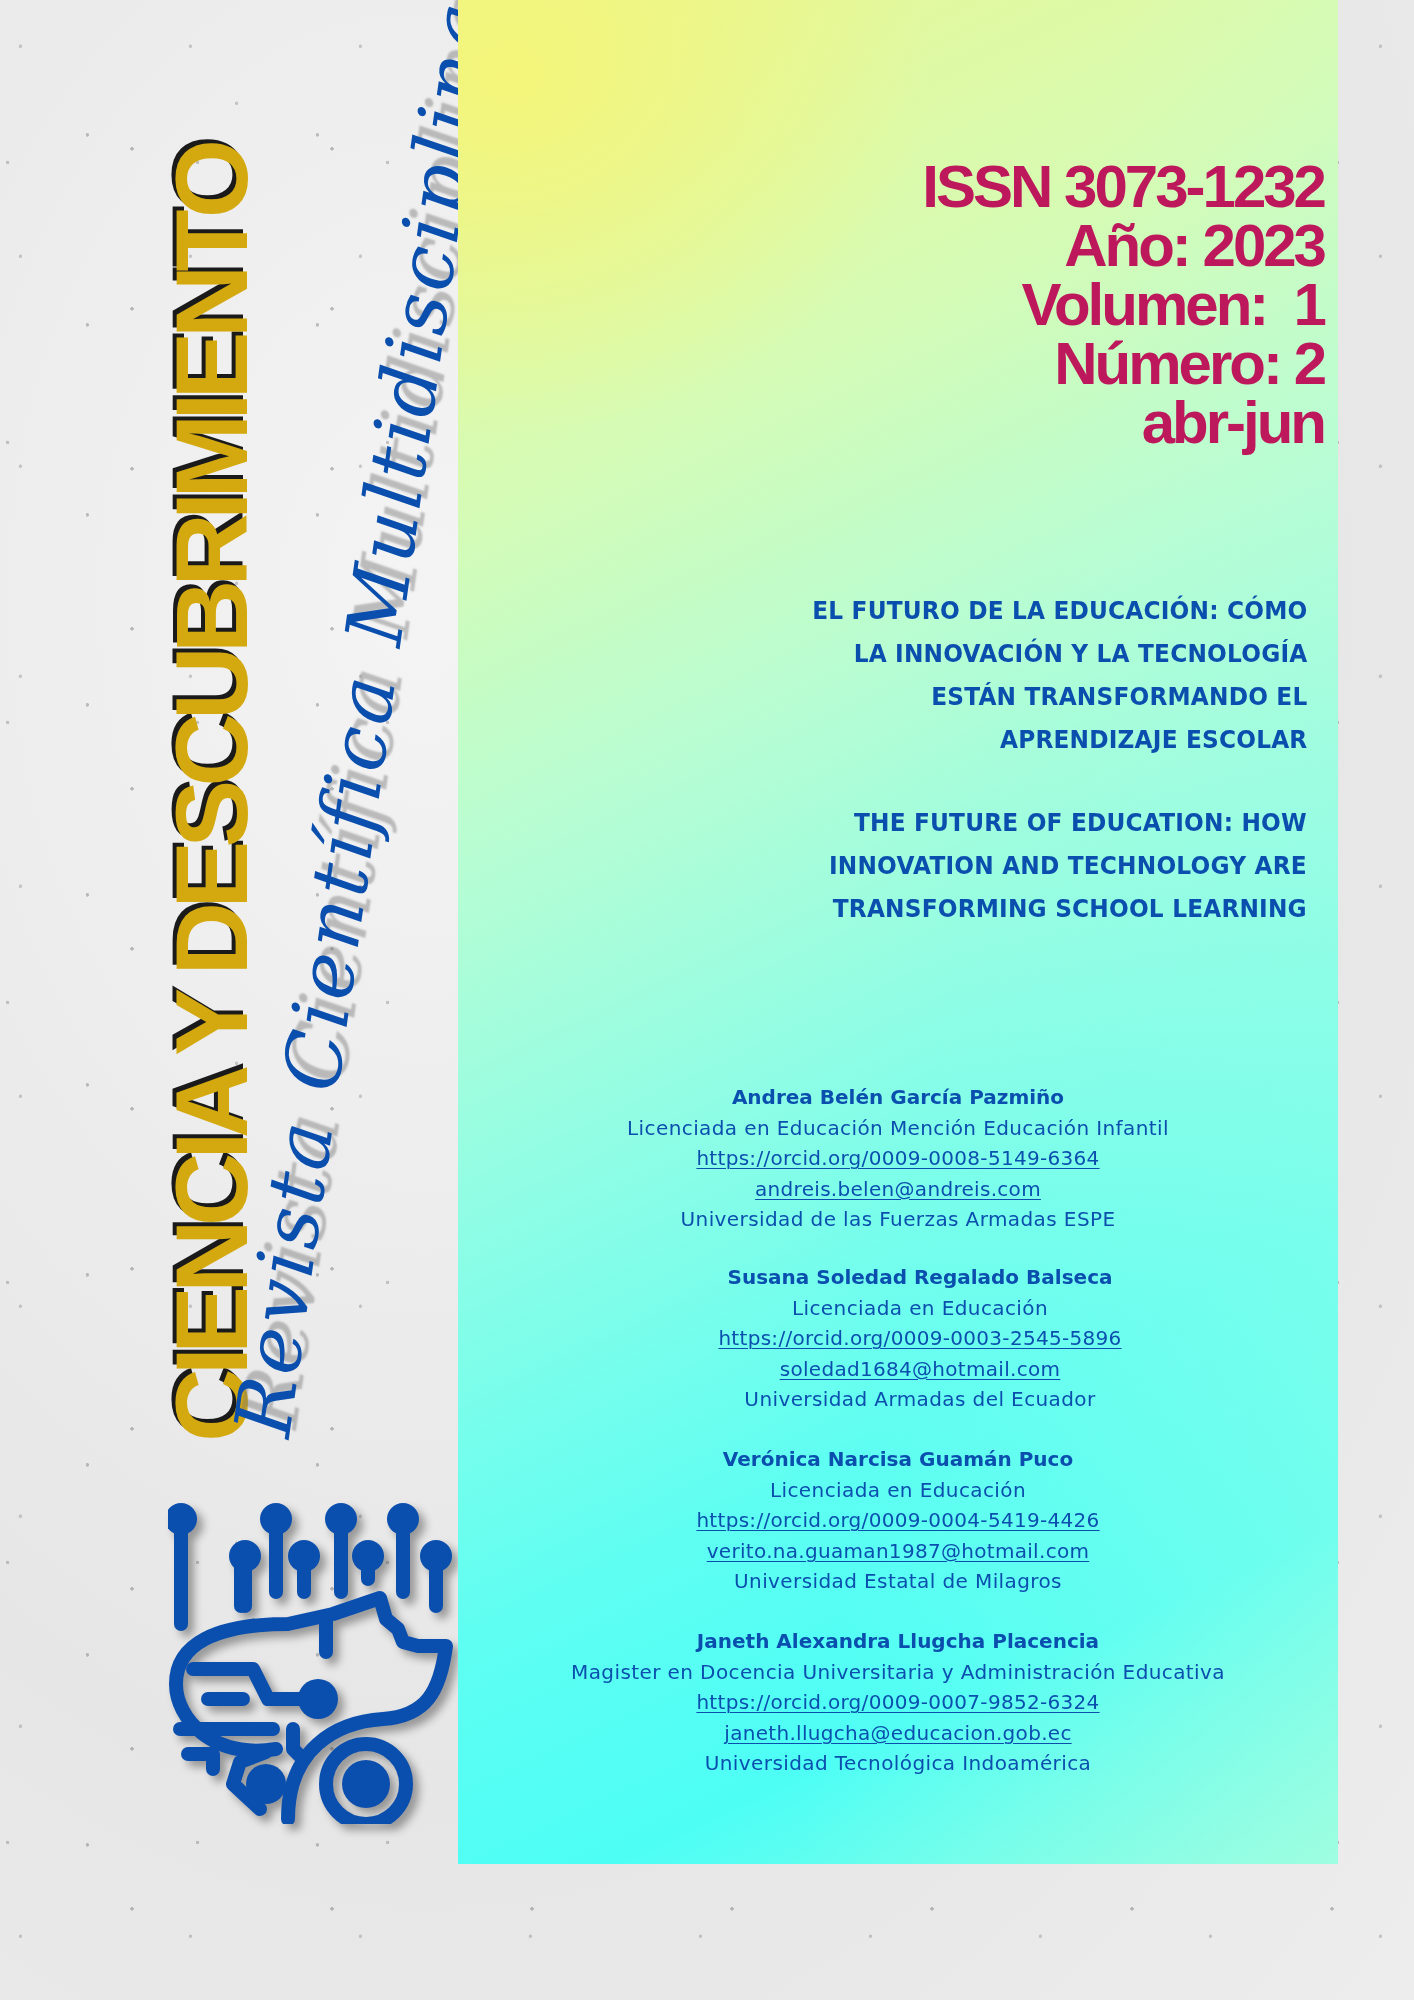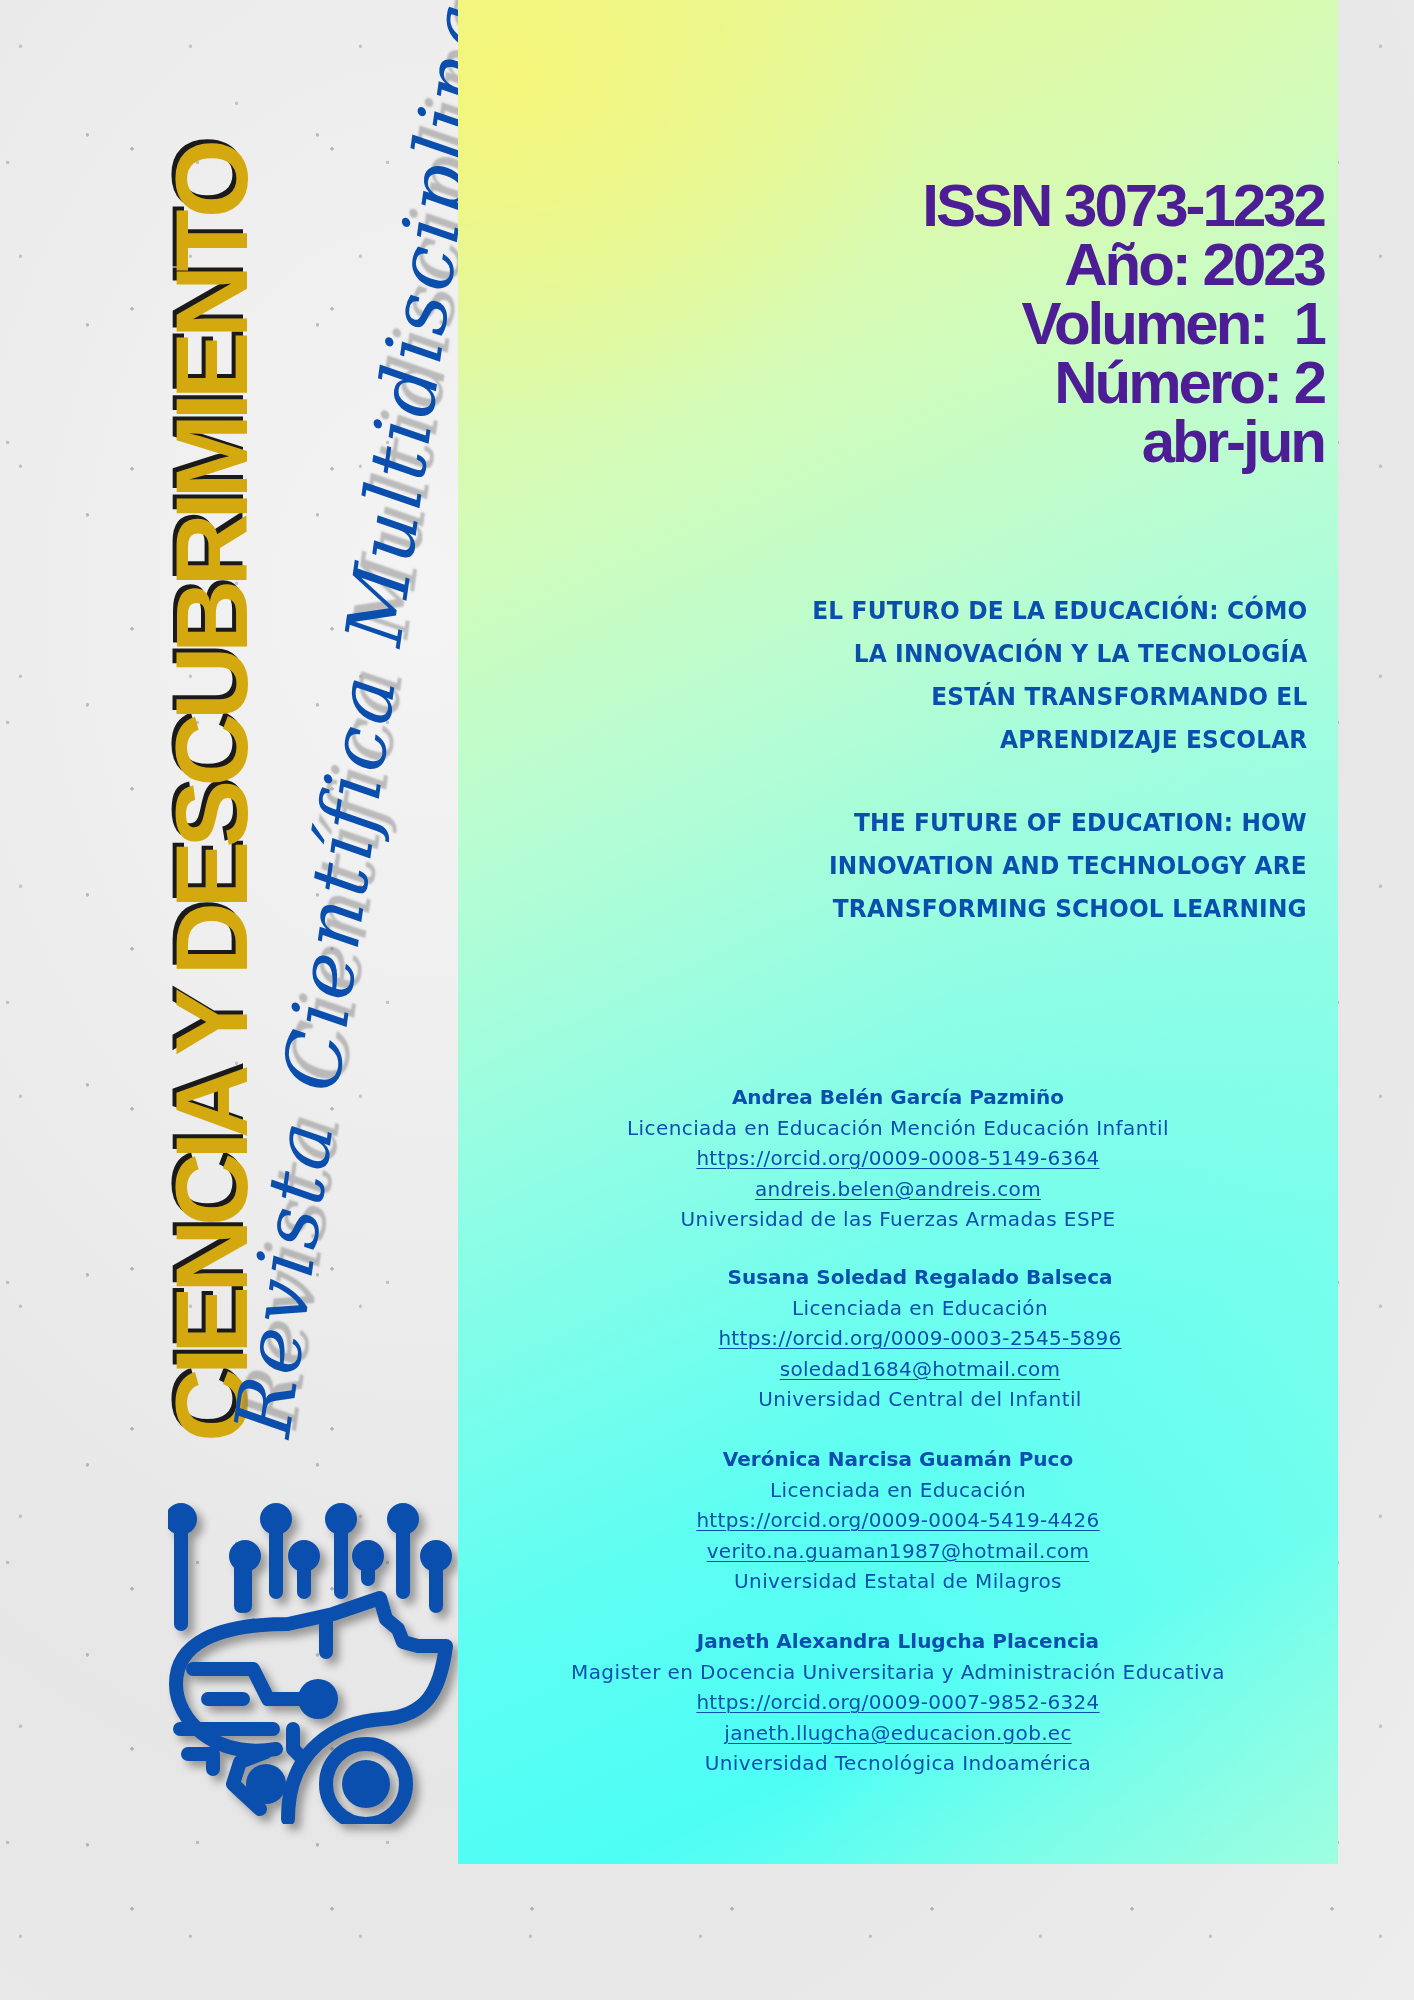--- a/index.html
+++ b/index.html
@@ -38,23 +38,23 @@
       content: "";
       position: absolute;
       inset: 0;
       background: linear-gradient(100deg, rgba(255,255,255,0) 55%, rgba(190,255,220,0.35) 100%);
       pointer-events: none;
     }
 
     .issue-block {
       position: absolute;
       right: 90px;
-      top: 176px;
+      top: 157px;
       text-align: right;
-      color: #4c1d95;
+      color: #be185d;
       font-family: "Liberation Sans", sans-serif;
       font-weight: 700;
       font-size: 60px;
       line-height: 59px;
       letter-spacing: -3px;
       z-index: 1;
     }
     .issue-block div { white-space: pre; }
 
     .title-es, .title-en {
@@ -229,21 +229,21 @@
     <div class="degree">Licenciada en Educación Mención Educación Infantil</div>
     <div><a>https://orcid.org/0009-0008-5149-6364</a></div>
     <div><a>andreis.belen@andreis.com</a></div>
     <div class="uni">Universidad de las Fuerzas Armadas ESPE</div>
   </div>
   <div class="author" style="top:1262px;margin-left:22px;">
     <div class="name">Susana Soledad Regalado Balseca</div>
     <div class="degree">Licenciada en Educación</div>
     <div><a>https://orcid.org/0009-0003-2545-5896</a></div>
     <div><a>soledad1684@hotmail.com</a></div>
-    <div class="uni">Universidad Central del Infantil</div>
+    <div class="uni">Universidad Armadas del Ecuador</div>
   </div>
   <div class="author" style="top:1444px;">
     <div class="name">Verónica Narcisa Guamán Puco</div>
     <div class="degree">Licenciada en Educación</div>
     <div><a>https://orcid.org/0009-0004-5419-4426</a></div>
     <div><a>verito.na.guaman1987@hotmail.com</a></div>
     <div class="uni">Universidad Estatal de Milagros</div>
   </div>
   <div class="author" style="top:1626px;">
     <div class="name">Janeth Alexandra Llugcha Placencia</div>

